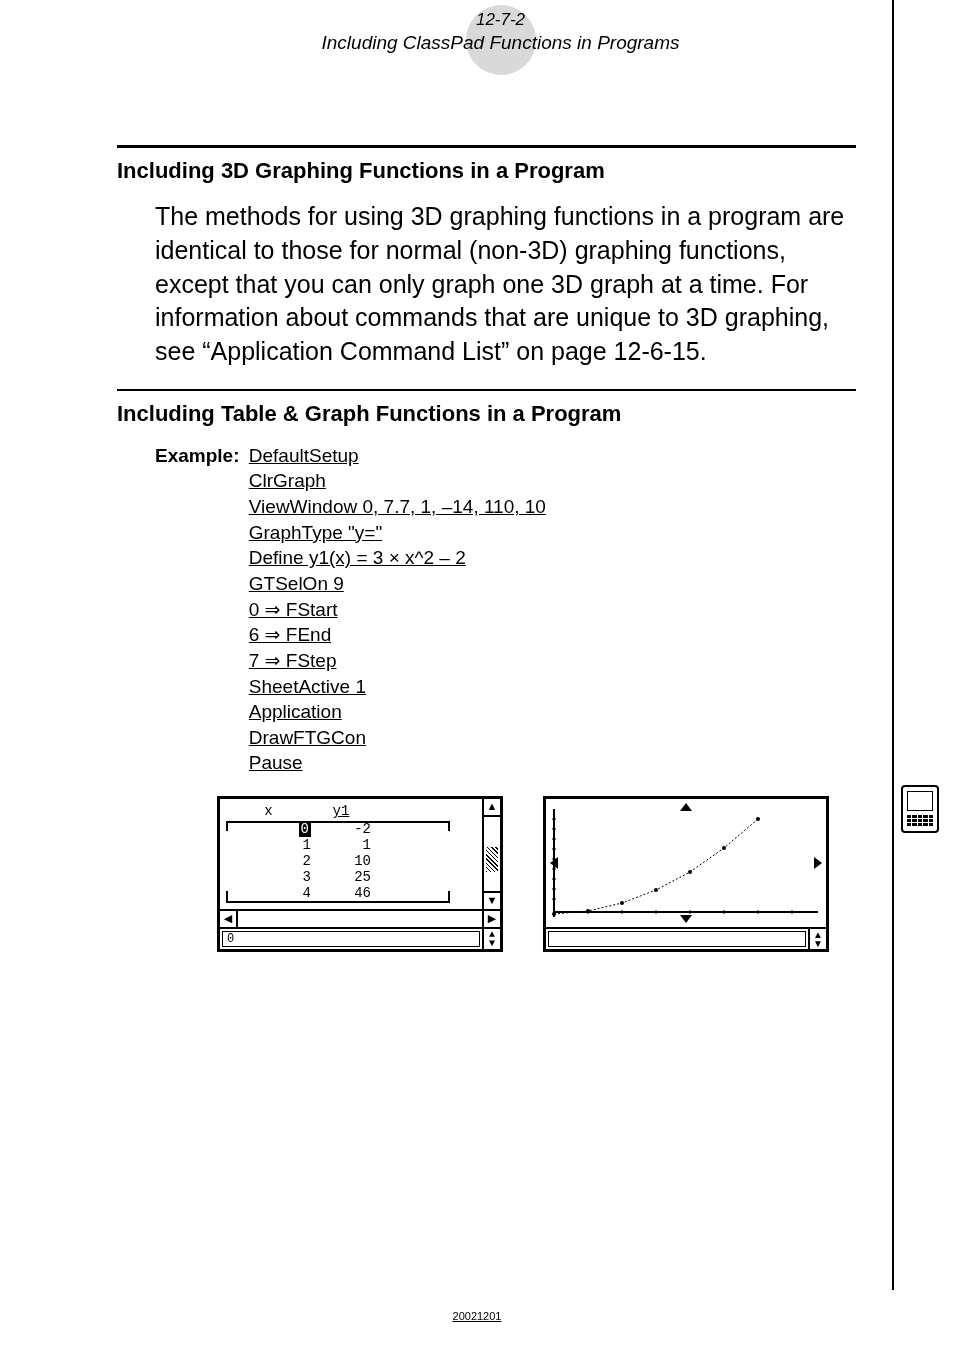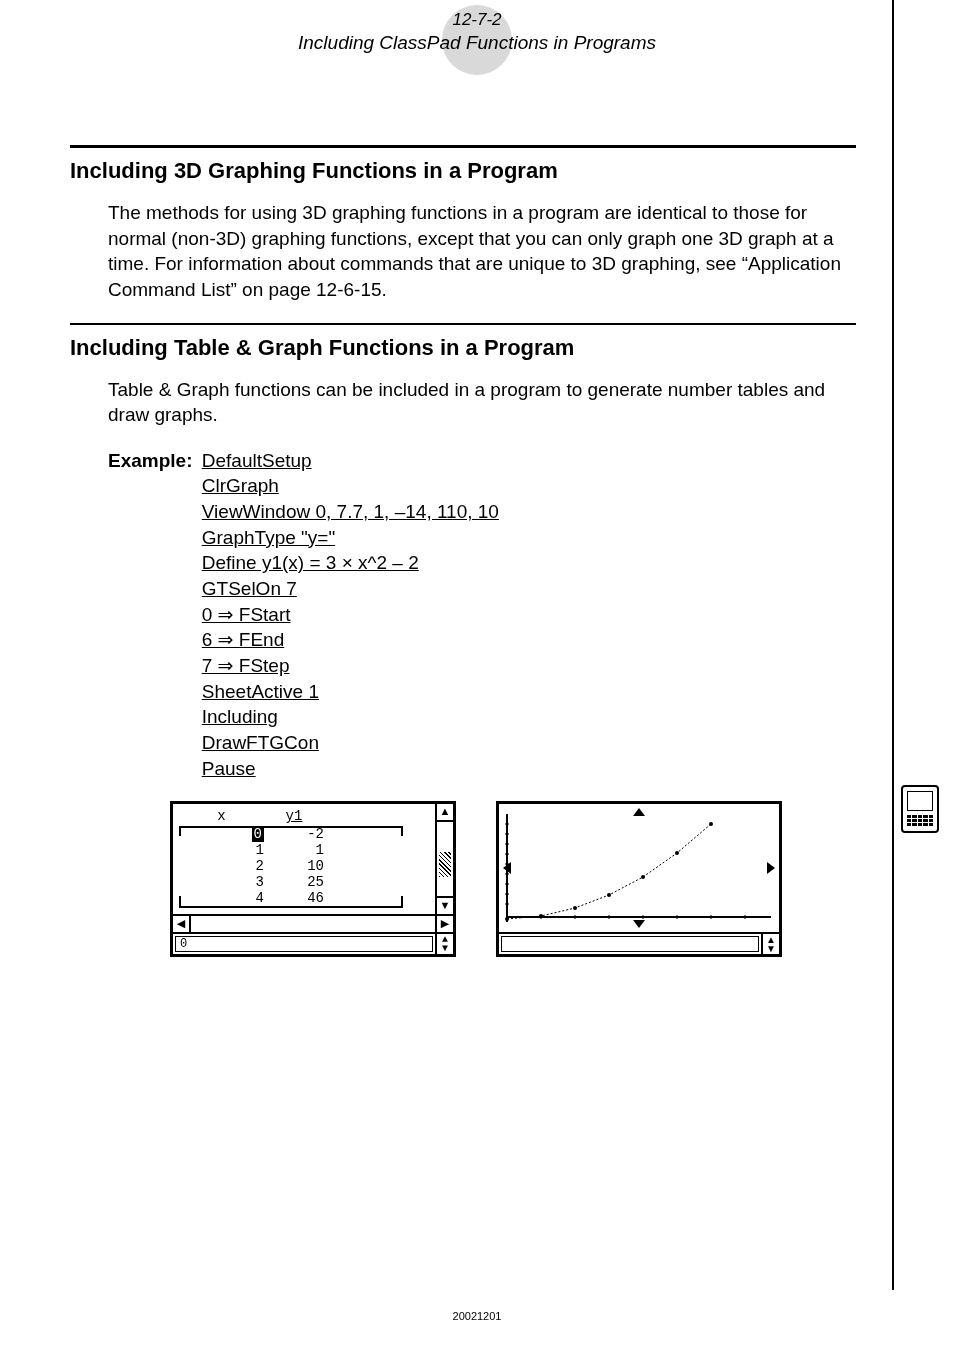--- a/index.html
+++ b/index.html
@@ -8,20 +8,21 @@
     background: #fff;
     font-family: Arial, Helvetica, sans-serif;
     color: #000;
     width: 954px;
     height: 1352px;
     position: relative;
   }
   .page {
     padding: 30px 60px 0 70px;
     position: relative;
+    margin-left: 47px;
   }
   .header-badge {
     position: absolute;
     top: 10px;
     left: 50%;
     transform: translateX(-50%);
     text-align: center;
     z-index: 2;
   }
   .badge-circle {
@@ -65,21 +66,21 @@
   }
   .section-rule.thin {
     border-top: 2px solid #000;
   }
   .section-heading {
     font-weight: bold;
     font-size: 22px;
     margin: 0 0 16px 0;
   }
   .body-text {
-    font-size: 19px;
+    font-size: 25px;
     line-height: 1.35;
     margin: 0 0 20px 0;
     padding-left: 38px;
   }
   .example-block {
     padding-left: 38px;
     font-size: 19px;
     line-height: 1.35;
   }
   .example-label {
@@ -301,20 +302,21 @@
   .side-icon .keys div {
     height: 3px;
     background: #000;
   }
   .footer-code {
     position: absolute;
     bottom: 30px;
     left: 50%;
     transform: translateX(-50%);
     font-size: 11px;
+    text-decoration: underline;
   }
 </style>
 </head>
 <body>
 
 <div class="right-rule"></div>
 
 <div class="side-icon">
   <div class="screen"></div>
   <div class="keys">
@@ -345,36 +347,35 @@
   </div>
 
   <div class="content">
 
     <hr class="section-rule">
     <h2 class="section-heading">Including 3D Graphing Functions in a Program</h2>
     <p class="body-text">The methods for using 3D graphing functions in a program are identical to those for normal (non-3D) graphing functions, except that you can only graph one 3D graph at a time. For information about commands that are unique to 3D graphing, see “Application Command List” on page 12-6-15.</p>
 
     <hr class="section-rule thin">
     <h2 class="section-heading">Including Table &amp; Graph Functions in a Program</h2>
-    <p class="body-text">Table &amp; Graph functions can be included in a program to generate number tables and draw graphs.</p>
 
     <div class="example-block">
       <span class="example-label">Example:</span>
       <span class="code-block">
         <div class="code-line">DefaultSetup</div>
         <div class="code-line">ClrGraph</div>
         <div class="code-line">ViewWindow 0, 7.7, 1, –14, 110, 10</div>
         <div class="code-line">GraphType "y="</div>
         <div class="code-line">Define y1(x) = 3 × x^2 – 2</div>
-        <div class="code-line">GTSelOn 7</div>
+        <div class="code-line">GTSelOn 9</div>
         <div class="code-line">0 ⇒ FStart</div>
         <div class="code-line">6 ⇒ FEnd</div>
         <div class="code-line">7 ⇒ FStep</div>
         <div class="code-line">SheetActive 1</div>
-        <div class="code-line">Including</div>
+        <div class="code-line">Application</div>
         <div class="code-line">DrawFTGCon</div>
         <div class="code-line">Pause</div>
       </span>
     </div>
 
     <div class="screenshots">
 
       <div class="lcd table-shot">
         <div class="tbl-main">
           <div class="tbl-area">

